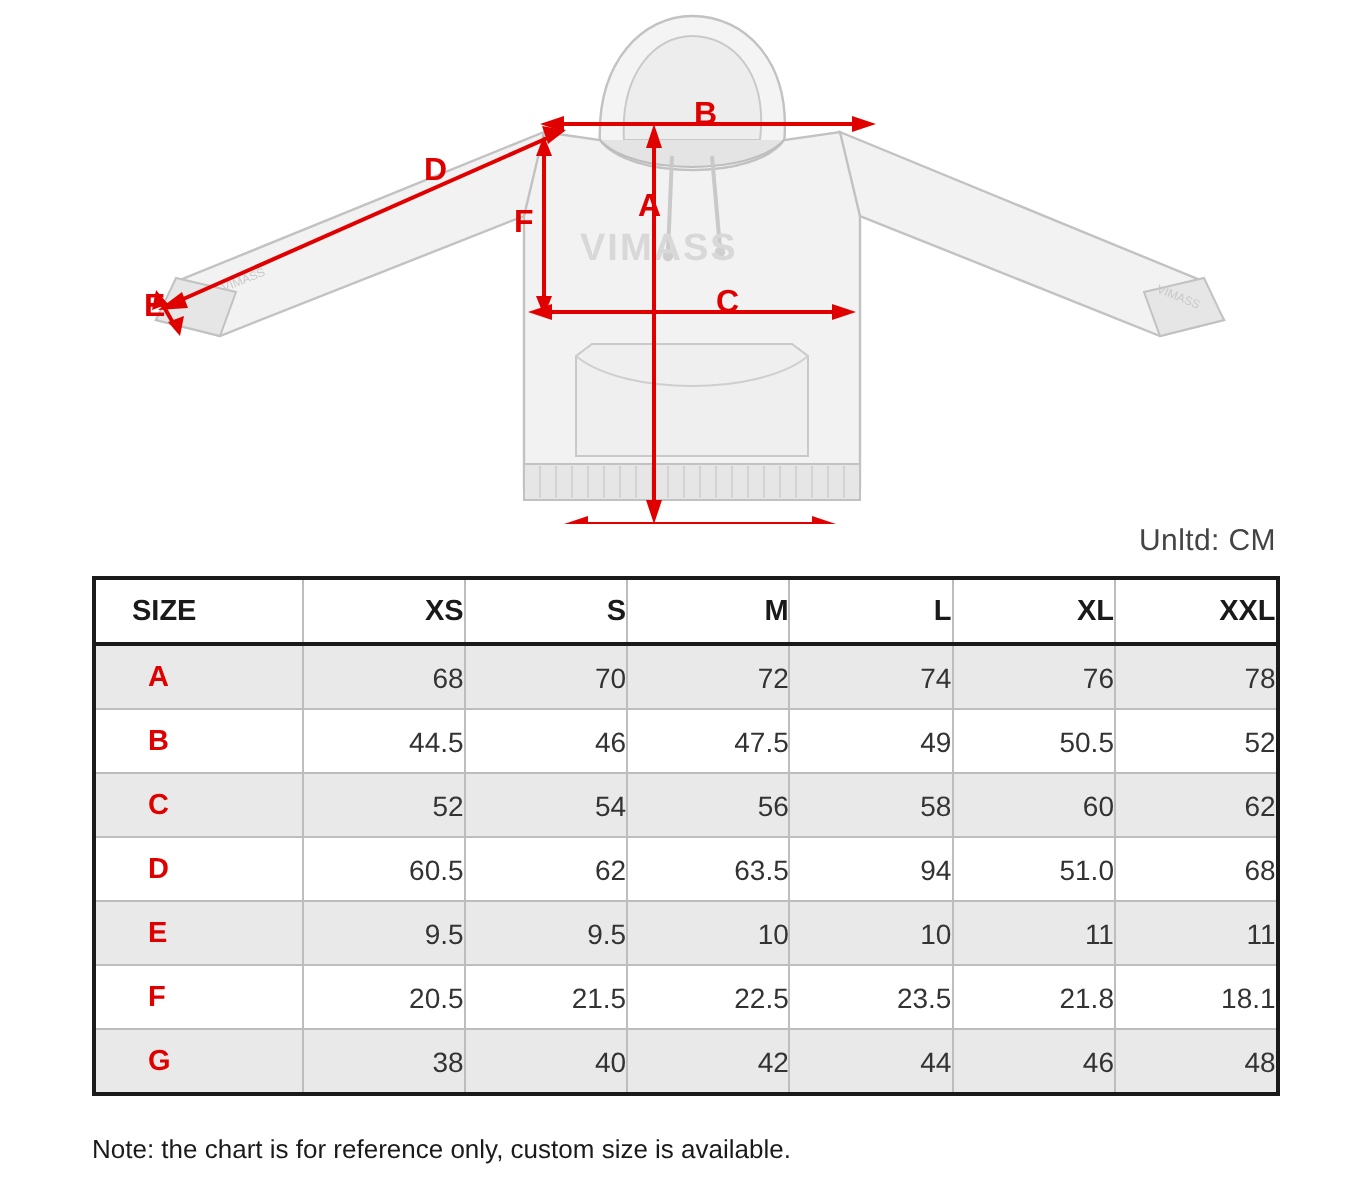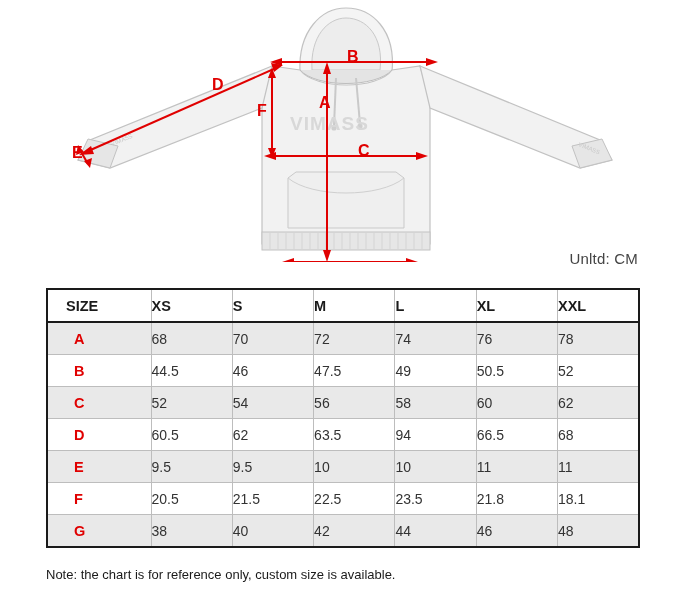--- a/index.html
+++ b/index.html
@@ -27,21 +27,21 @@
   #diagram-svg {
     position: absolute;
     left: 0;
     top: 0;
   }
 
   
   #unit-label {
     position: absolute;
     right: 46px;
-    top: 250px;
+    top: 262px;
     font-size: 15px;
     color: #444;
     letter-spacing: 0.2px;
   }
 
   
   #size-table-wrap {
     position: absolute;
     left: 46px;
     top: 288px;
@@ -49,21 +49,21 @@
   }
   table#size-table {
     border-collapse: collapse;
     width: 592px;
     border: 2px solid #1a1a1a;
     table-layout: fixed;
   }
   table#size-table td, table#size-table th {
     border: 1px solid #bdbdbd;
     height: 31px;
-    text-align: left;
+    text-align: right;
     vertical-align: middle;
     font-size: 14px;
     font-weight: normal;
     color: #333;
     padding: 0;
   }
   table#size-table thead th {
     font-weight: bold;
     font-size: 14.5px;
     color: #1a1a1a;
@@ -273,21 +273,21 @@
         <td>58</td>
         <td>60</td>
         <td>62</td>
       </tr>
       <tr>
         <td class="row-label">D</td>
         <td>60.5</td>
         <td>62</td>
         <td>63.5</td>
         <td>94</td>
-        <td>66.5</td>
+        <td>51.0</td>
         <td>68</td>
       </tr>
       <tr>
         <td class="row-label">E</td>
         <td>9.5</td>
         <td>9.5</td>
         <td>10</td>
         <td>10</td>
         <td>11</td>
         <td>11</td>

